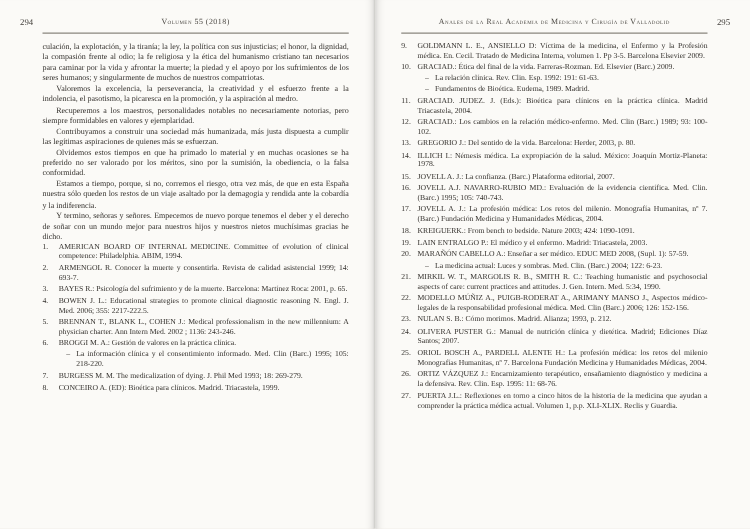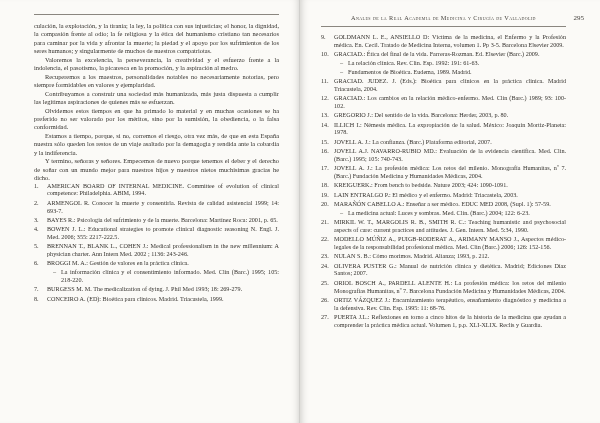--- a/index.html
+++ b/index.html
@@ -85,20 +85,24 @@
     flex:0 0 2px;
     background:linear-gradient(to right,rgba(0,0,0,.18),rgba(0,0,0,.05));
   }
 </style>
 </head>
 <body>
 
 <div class="spread">
 
   <div class="page page-left">
+    <div class="page-header">
+      <span class="page-num">294</span>
+      <span class="running-head">Volumen 55 (2018)</span>
+    </div>
     <hr class="header-rule">
     <div class="body-text" id="left-paragraphs">
         <p class="no-indent">culación, la explotación, y la tiranía; la ley, la política con sus injusticias; el honor, la dignidad, la compasión frente al odio; la fe religiosa y la ética del humanismo cristiano tan necesarios para caminar por la vida y afrontar la muerte; la piedad y el apoyo por los sufrimientos de los seres humanos; y singularmente de muchos de nuestros compatriotas.</p>
         <p>Valoremos la excelencia, la perseverancia, la creatividad y el esfuerzo frente a la indolencia, el pasotismo, la picaresca en la promoción, y la aspiración al medro.</p>
         <p>Recuperemos a los maestros, personalidades notables no necesariamente notorias, pero siempre formidables en valores y ejemplaridad.</p>
         <p>Contribuyamos a construir una sociedad más humanizada, más justa dispuesta a cumplir las legítimas aspiraciones de quienes más se esfuerzan.</p>
         <p>Olvidemos estos tiempos en que ha primado lo material y en muchas ocasiones se ha preferido no ser valorado por los méritos, sino por la sumisión, la obediencia, o la falsa conformidad.</p>
         <p>Estamos a tiempo, porque, si no, corremos el riesgo, otra vez más, de que en esta España nuestra sólo queden los restos de un viaje asaltado por la demagogia y rendida ante la cobardía y la indiferencia.</p>
         <p>Y termino, señoras y señores. Empecemos de nuevo porque tenemos el deber y el derecho de soñar con un mundo mejor para nuestros hijos y nuestros nietos muchísimas gracias he dicho.</p>
       </div>

